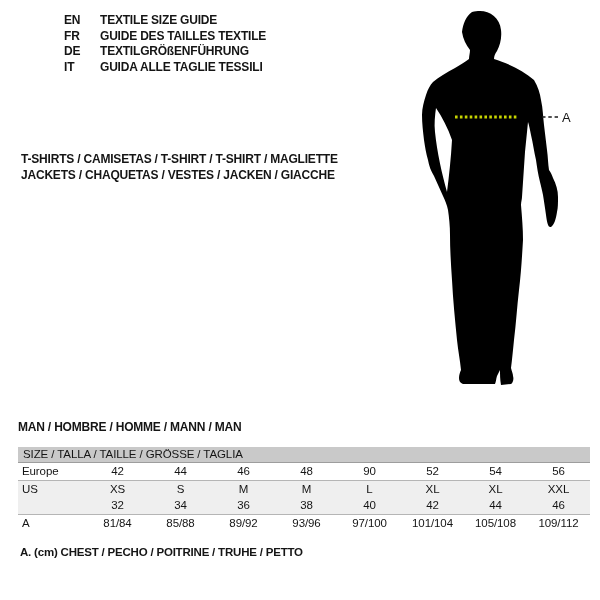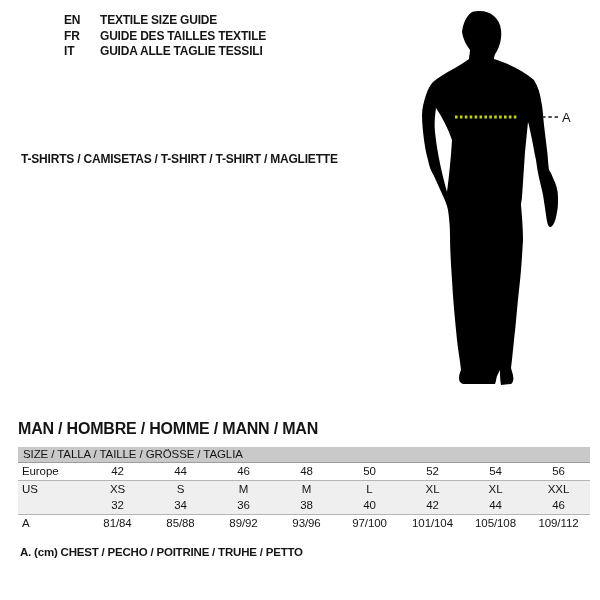--- a/index.html
+++ b/index.html
@@ -11,21 +11,21 @@
   #lang-list{position:absolute;left:22px;top:13px;font-size:12px;font-weight:700;
     letter-spacing:-0.2px;line-height:15.6px;}
   .lang-row{display:flex;padding-left:42px;}
   .lang-code{width:36px;flex:0 0 36px;}
   
   #categories{position:absolute;left:21px;top:105px;font-size:12px;font-weight:700;
     letter-spacing:-0.2px;line-height:15.5px;margin-top:47px;}
   
   #figure-wrap{position:absolute;left:390px;top:2px;width:200px;height:400px;}
   
-  #section-title{position:absolute;left:18px;top:420px;font-size:16px;font-weight:700;
+  #section-title{position:absolute;left:18px;top:420px;font-size:12px;font-weight:700;
     letter-spacing:-0.2px;}
   
   #size-table{position:absolute;left:18px;top:447px;width:572px;font-size:11.5px;
     letter-spacing:-0.1px;}
   .tbl-header{background:#c9c9c9;height:15px;line-height:15px;padding-left:5px;
     border-bottom:1px solid #9d9d9d;}
   .tbl-row{display:flex;height:16.5px;align-items:center;}
   .tbl-row.alt{background:#efefef;}
   .tbl-row.b-bottom{border-bottom:1px solid #b5b5b5;}
   .cell-label{width:64px;flex:0 0 64px;padding-left:4px;}
@@ -42,27 +42,32 @@
   <div id="lang-list">
     <div class="lang-row">
       <span class="lang-code">EN</span>
       <span>TEXTILE SIZE GUIDE</span>
     </div>
     <div class="lang-row">
       <span class="lang-code">FR</span>
       <span>GUIDE DES TAILLES TEXTILE</span>
     </div>
     <div class="lang-row">
+      <span class="lang-code">DE</span>
+      <span>TEXTILGRÖßENFÜHRUNG</span>
+    </div>
+    <div class="lang-row">
       <span class="lang-code">IT</span>
       <span>GUIDA ALLE TAGLIE TESSILI</span>
     </div>
   </div>
 
   <div id="categories">
     <div>T-SHIRTS / CAMISETAS / T-SHIRT / T-SHIRT / MAGLIETTE</div>
+    <div>JACKETS / CHAQUETAS / VESTES / JACKEN / GIACCHE</div>
   </div>
 
   <div id="figure-wrap">
     <svg width="200" height="400" viewBox="0 0 200 400">
       <path fill="#000000" d="
         M 90 9
         C 100 9 110 16 111 28
         C 112 36 110 43 107 49
         C 105 52 104 54 104 57
         C 117 61 133 68 144 78
@@ -131,21 +136,21 @@
 
   <div id="size-table">
     <div class="tbl-header">SIZE / TALLA / TAILLE / GRÖSSE / TAGLIA</div>
 
     <div class="tbl-row b-bottom">
       <span class="cell-label">Europe</span>
       <span class="cell-val">42</span>
       <span class="cell-val">44</span>
       <span class="cell-val">46</span>
       <span class="cell-val">48</span>
-      <span class="cell-val">50</span>
+      <span class="cell-val">90</span>
       <span class="cell-val">52</span>
       <span class="cell-val">54</span>
       <span class="cell-val">56</span>
     </div>
 
     <div class="tbl-row alt">
       <span class="cell-label">US</span>
       <span class="cell-val">XS</span>
       <span class="cell-val">S</span>
       <span class="cell-val">M</span>

